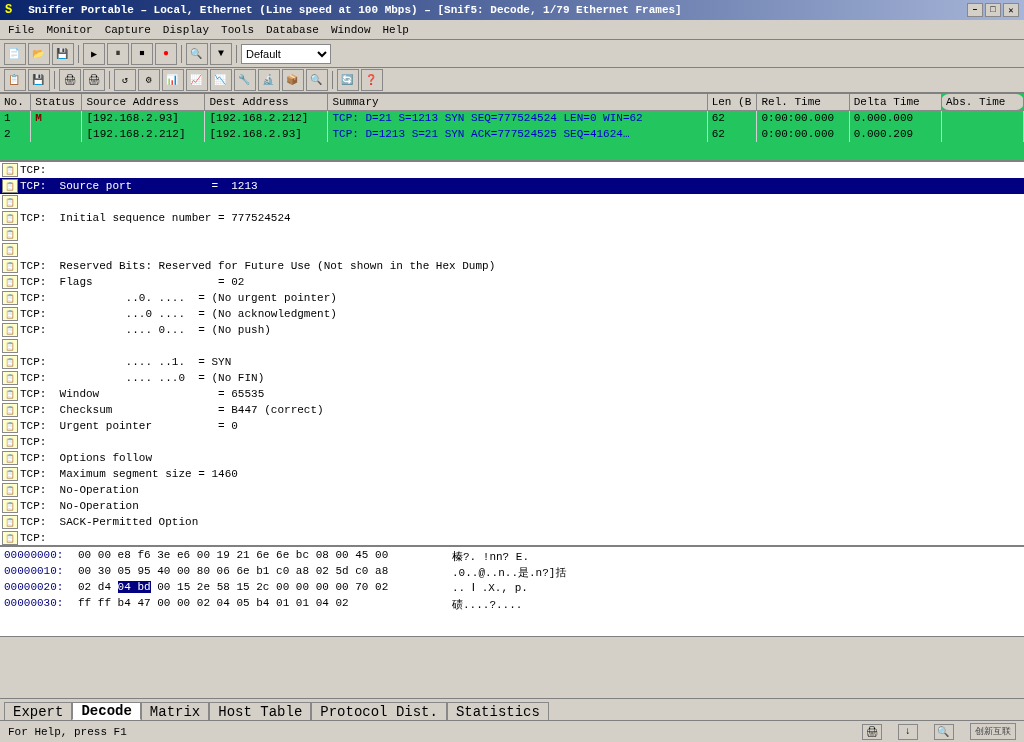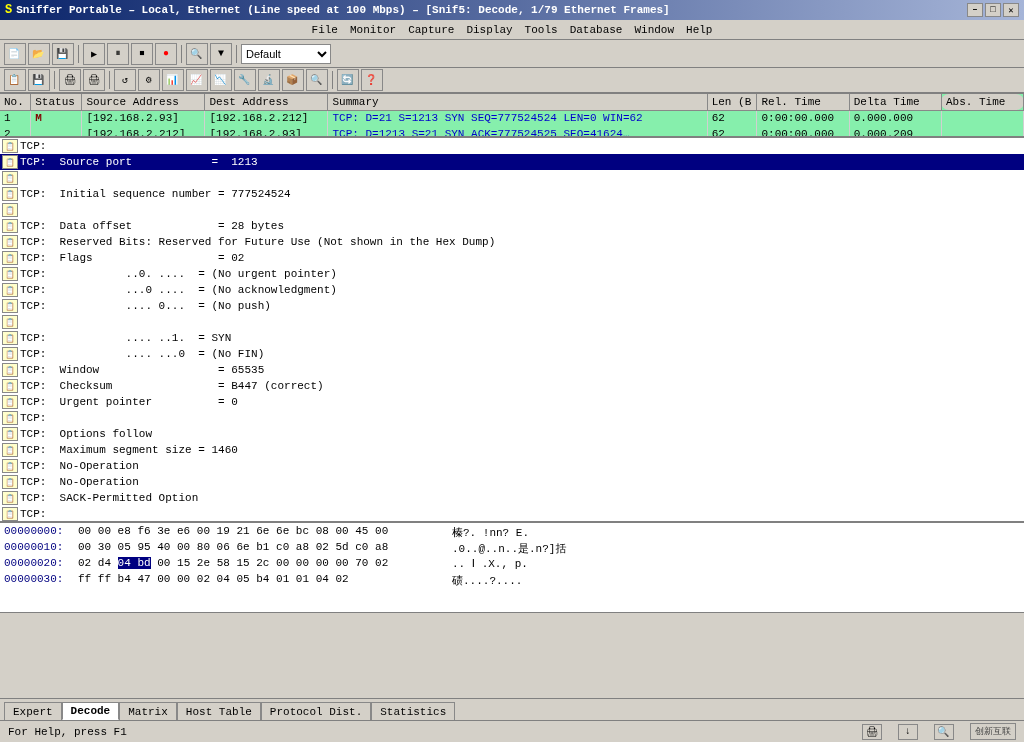--- a/index.html
+++ b/index.html
@@ -50,21 +50,20 @@
 
     
     #menu-bar {
       background: #d4d0c8;
       border-bottom: 1px solid #808080;
       padding: 2px 4px;
       display: flex;
       align-items: center;
       gap: 4px;
       height: 20px;
-      justify-content: center;
     }
     .menu-item {
       font-size: 11px;
       padding: 1px 4px;
       cursor: pointer;
       color: black;
     }
 
     
     #toolbar {
@@ -107,23 +106,23 @@
       border-bottom: 2px solid #808080;
       padding: 2px 4px;
       display: flex;
       align-items: center;
       gap: 2px;
       height: 26px;
     }
 
     
     #packet-table-container {
-      background: #86efac;
+      background: #22c55e;
       border-bottom: 2px solid #808080;
-      height: 44px;
+      height: 68px;
       overflow: hidden;
       position: relative;
     }
     #packet-table {
       width: 100%;
       border-collapse: collapse;
       font-size: 11px;
       font-family: 'Courier New', monospace;
     }
     #packet-table thead tr {
@@ -225,21 +224,21 @@
       height: 22px;
       border-top: 1px solid #808080;
       padding-left: 4px;
       position: absolute;
       bottom: 22px;
       left: 0;
       width: 100%;
     }
     .tab {
       padding: 0 8px;
-      font-size: 11px;
+      font-size: 14px;
       background: #d4d0c8;
       border: 1px solid #888;
       border-bottom: none;
       cursor: pointer;
       height: 18px;
       display: flex;
       align-items: center;
     }
     .tab.active {
       background: white;
@@ -278,21 +277,21 @@
       justify-content: center;
       font-size: 10px;
     }
   </style>
 </head>
 <body>
 
 <div id="title-bar">
   <div id="title-bar-left">
     <span style="font-weight:bold;font-size:12px;color:yellow;">S</span>
-    <span style="font-size:11px;">Sniffer Portable – Local, Ethernet (Line speed at 100 Mbps) – [Snif5: Decode, 1/79 Ethernet Frames]</span>
+    <span style="font-size:11px;margin-left:12px;">Sniffer Portable – Local, Ethernet (Line speed at 100 Mbps) – [Snif5: Decode, 1/79 Ethernet Frames]</span>
   </div>
   <div id="title-bar-controls">
     <div class="win-btn">–</div>
     <div class="win-btn">□</div>
     <div class="win-btn">✕</div>
   </div>
 </div>
 
 <div id="menu-bar">
 <span class="menu-item">File</span>
@@ -386,21 +385,21 @@
   </table>
 </div>
 
 <div id="decode-panel">
   <div id="decode-lines-container">
   <div class="decode-line"><span class="icon" style="font-size: 8px;">📋</span><span>TCP:</span></div>
       <div class="decode-line decode-selected" style="background: rgb(0, 0, 128); color: white;"><span class="icon" style="font-size: 8px;">📋</span><span style="color: white;">TCP:  Source port            =  1213</span></div>
       <div class="decode-line"><span class="icon" style="font-size: 8px;">📋</span></div>
       <div class="decode-line"><span class="icon" style="font-size: 8px;">📋</span><span>TCP:  Initial sequence number = 777524524</span></div>
       <div class="decode-line"><span class="icon" style="font-size: 8px;">📋</span></div>
-      <div class="decode-line"><span class="icon" style="font-size: 8px;">📋</span><span>TCP:  Data offset             = 28 bytes</span></div>
+      <div class="decode-line"><span class="icon" style="font-size: 8px;">📋</span></div>
       <div class="decode-line"><span class="icon" style="font-size: 8px;">📋</span><span>TCP:  Reserved Bits: Reserved for Future Use (Not shown in the Hex Dump)</span></div>
       <div class="decode-line"><span class="icon" style="font-size: 8px;">📋</span><span>TCP:  Flags                   = 02</span></div>
       <div class="decode-line"><span class="icon" style="font-size: 8px;">📋</span><span>TCP:            ..0. ....  = (No urgent pointer)</span></div>
       <div class="decode-line"><span class="icon" style="font-size: 8px;">📋</span><span>TCP:            ...0 ....  = (No acknowledgment)</span></div>
       <div class="decode-line"><span class="icon" style="font-size: 8px;">📋</span><span>TCP:            .... 0...  = (No push)</span></div>
       <div class="decode-line"><span class="icon" style="font-size: 8px;">📋</span></div>
       <div class="decode-line"><span class="icon" style="font-size: 8px;">📋</span><span>TCP:            .... ..1.  = SYN</span></div>
       <div class="decode-line"><span class="icon" style="font-size: 8px;">📋</span><span>TCP:            .... ...0  = (No FIN)</span></div>
       <div class="decode-line"><span class="icon" style="font-size: 8px;">📋</span><span>TCP:  Window                  = 65535</span></div>
       <div class="decode-line"><span class="icon" style="font-size: 8px;">📋</span><span>TCP:  Checksum                = B447 (correct)</span></div>

